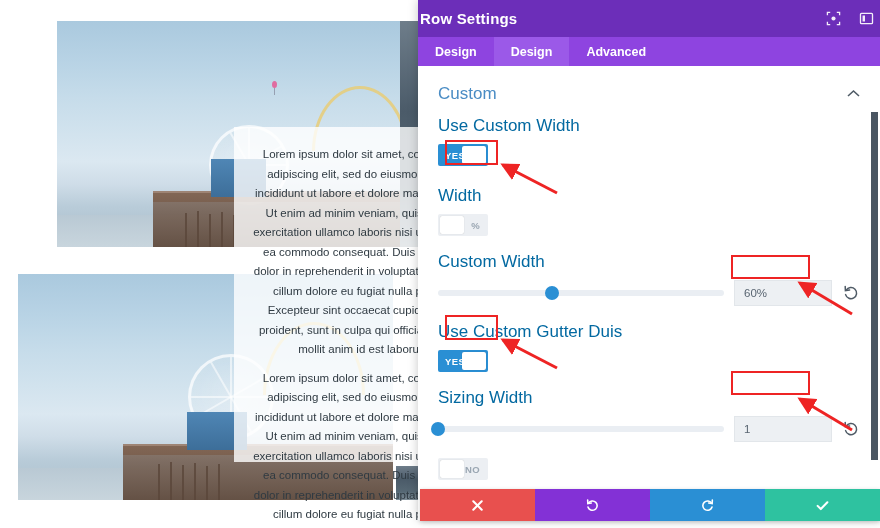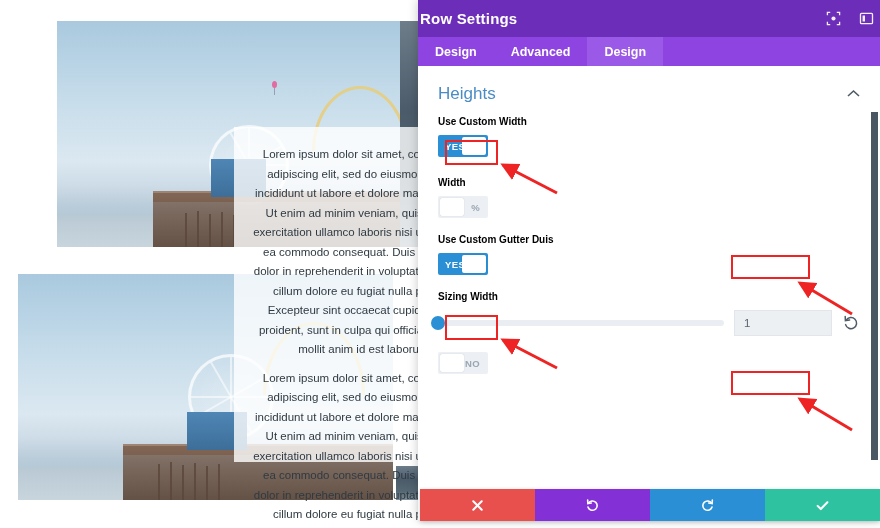--- a/index.html
+++ b/index.html
@@ -212,23 +212,23 @@
   }
   .chev {
     color: #4f5b66;
     font-size: 13px;
     line-height: 1;
     transform: translateY(-1px);
   }
 
   .field { margin-bottom: 16px; }
   .field-label {
-    font-size: 10px;
-    font-weight: bold;
-    color: #000000;
+    font-size: 17px;
+    font-weight: normal;
+    color: #0369a1;
     margin-bottom: 8px;
   }
 
   
   .toggle-wrap { position: relative; display: inline-block; }
   .toggle {
     width: 50px; height: 22px;
     display: flex; align-items: center;
     border-radius: 2px;
     position: relative;
@@ -392,28 +392,28 @@
           <svg class="hicon" viewBox="0 0 16 16" fill="none" stroke="#ffffff" stroke-width="1.4">
             <rect x="1.6" y="2.6" width="12.8" height="10.8" rx="1"></rect>
             <rect x="3.8" y="4.8" width="2.6" height="6.4" fill="#ffffff" stroke="none"></rect>
           </svg>
         </span>
       </div>
     </div>
 
     <div class="tabs">
       <div class="tab">Design</div>
+      <div class="tab active">Design</div>
       <div class="tab">Advanced</div>
-      <div class="tab active">Design</div>
     </div>
 
     <div class="panel-body">
 
       <div class="section-head">
-        <span class="section-title">Heights</span>
+        <span class="section-title">Custom</span>
         <span class="chev">
           <svg width="13" height="9" viewBox="0 0 13 9" fill="none" stroke="#4f5b66" stroke-width="1.6">
             <path d="M1 7L6.5 2L12 7"></path>
           </svg>
         </span>
       </div>
 
       <div class="field">
         <div class="field-label">Use Custom Width</div>
         <div class="toggle-wrap">
@@ -425,20 +425,35 @@
       </div>
 
       <div class="field">
         <div class="field-label">Width</div>
         <div class="toggle off">
           <span class="ttext">%</span>
           <span class="knob"></span>
         </div>
       </div>
 
+      <div class="field">
+        <div class="field-label">Custom Width</div>
+        <div class="slider-row">
+          <div class="slider">
+            <span class="handle" id="cw-handle" style="left: 40%;"></span>
+          </div>
+          <div class="value-box">60%</div>
+          <span>
+            <svg class="reset-ico" viewBox="0 0 18 18" fill="none" stroke="#4f5b66" stroke-width="1.5" stroke-linecap="round">
+              <path d="M4.2 6.2 A5.6 5.6 0 1 1 3.6 10.6"></path>
+              <path d="M3.2 2.4 L3.4 6.6 L7.6 6.1"></path>
+            </svg>
+          </span>
+        </div>
+      </div>
 
       <div class="field">
         <div class="field-label">Use Custom Gutter Duis</div>
         <div class="toggle on">
           <span class="ttext">YES</span>
           <span class="knob"></span>
         </div>
       </div>
 
       <div class="field">

